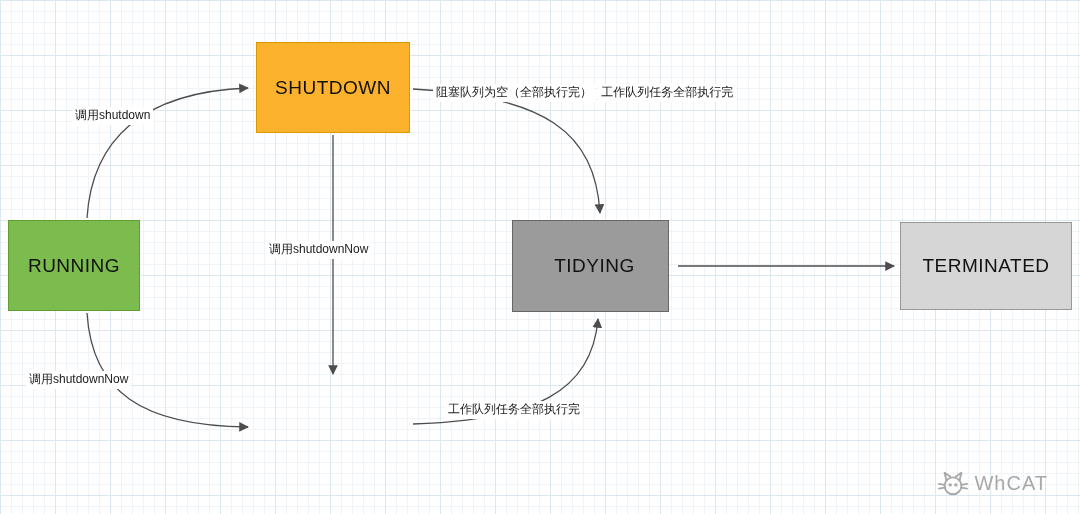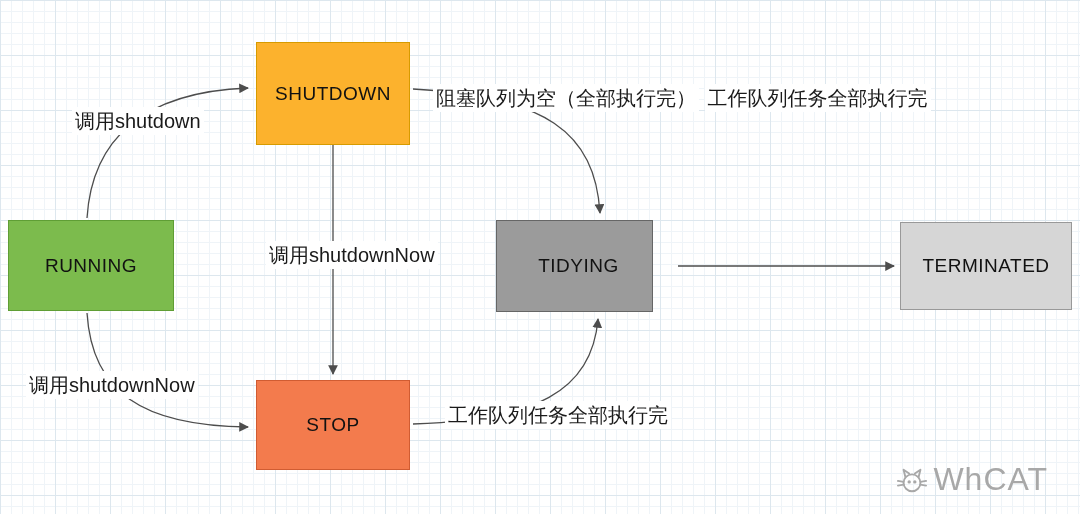--- a/index.html
+++ b/index.html
@@ -25,47 +25,47 @@
     width: 1080px; height: 514px;
     pointer-events: none;
   }
   .node {
     position: absolute;
     display: flex; align-items: center; justify-content: center;
     font-size: 19px; color: #111111;
     letter-spacing: 0.5px;
     text-align: center;
   }
-  .node-running    { left: 8px;   top: 220px; width: 166px; height: 91px; background: #7cbb4d; border: 1px solid #5f9e35; }
-  .node-shutdown   { left: 256px; top: 42px;  width: 154px; height: 103px; background: #fcb22d; border: 1px solid #d79b00; }
+  .node-running    { left: 8px;   top: 220px; width: 132px; height: 91px; background: #7cbb4d; border: 1px solid #5f9e35; }
+  .node-shutdown   { left: 256px; top: 42px;  width: 154px; height: 91px; background: #fcb22d; border: 1px solid #d79b00; }
   .node-stop       { left: 256px; top: 380px; width: 154px; height: 90px; background: #f37b4d; border: 1px solid #d05c32; }
-  .node-tidying    { left: 496px; top: 220px; width: 157px; height: 92px; background: #9b9b9b; border: 1px solid #666666; padding-left: 8px; }
+  .node-tidying    { left: 512px; top: 220px; width: 157px; height: 92px; background: #9b9b9b; border: 1px solid #666666; padding-left: 8px; }
   .node-terminated { left: 900px; top: 222px; width: 172px; height: 88px; background: #d6d6d6; border: 1px solid #999999; }
   .edge-label {
     position: absolute;
-    font-size: 20px; color: #1a1a1a;
+    font-size: 12px; color: #1a1a1a;
     background: #ffffff;
     white-space: nowrap;
     padding: 1px 3px;
     line-height: 1.3;
   }
   .lbl-run-shutdown     { left: 72px;  top: 107px; }
   .lbl-shutdown-stop    { left: 266px; top: 241px; }
   .lbl-run-stop         { left: 26px;  top: 371px; }
   .lbl-shutdown-tidying { left: 430px; top: 80px; width: 222px; text-align: center; background: transparent; }
   .lbl-shutdown-tidying div { background: #ffffff; display: inline-block; padding: 1px 3px; }
   .lbl-shutdown-tidying .line2 { margin-top: 3px; }
   .lbl-stop-tidying     { left: 445px; top: 401px; }
   .lbl-tidying-term     { left: 695px; top: 255px; }
   .watermark {
     position: absolute;
     right: 32px; bottom: 16px;
     display: flex; align-items: center; gap: 6px;
     color: #a8a8a8;
-    font-size: 32px;
+    font-size: 20px;
     font-weight: 500;
     letter-spacing: 1px;
     user-select: none;
   }
   .watermark svg { display: block; }
 </style>
 </head>
 <body>
 
 <div class="canvas">
@@ -82,23 +82,20 @@
     <path d="M 413 89 C 545 96, 595 132, 600 213" fill="none" stroke="#4d4d4d" stroke-width="1.3" marker-end="url(#arrow)"></path>
     <path d="M 413 424 C 535 420, 592 392, 598 319" fill="none" stroke="#4d4d4d" stroke-width="1.3" marker-end="url(#arrow)"></path>
     <path d="M 678 266 L 894 266" fill="none" stroke="#4d4d4d" stroke-width="1.3" marker-end="url(#arrow)"></path>
   </svg>
 
   <div class="node node-running">
     <span>RUNNING</span>
   </div>
   <div class="node node-shutdown">
     <span>SHUTDOWN</span>
-  </div>
-  <div class="node node-stop">
-    <span>STOP</span>
   </div>
   <div class="node node-tidying">
     <span>TIDYING</span>
   </div>
   <div class="node node-terminated">
     <span>TERMINATED</span>
   </div>
 
   <div class="edge-label lbl-run-shutdown">调用shutdown</div>
 

